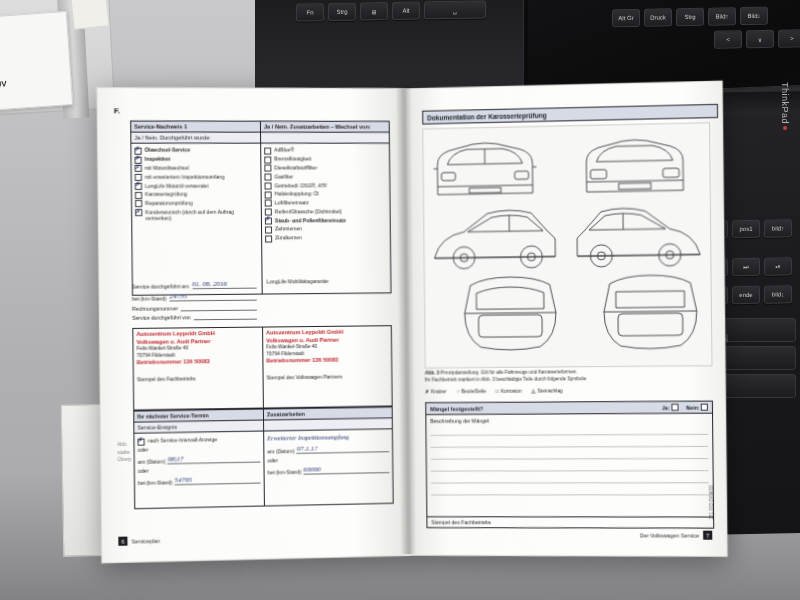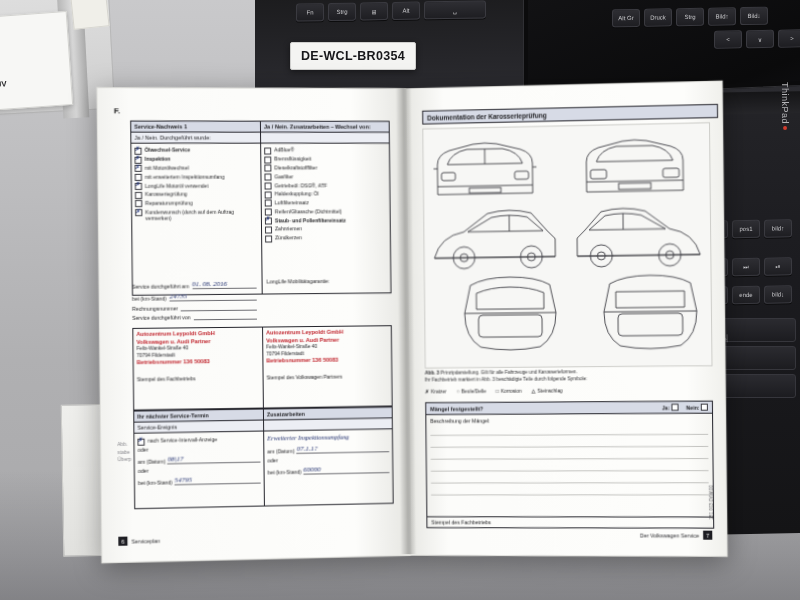--- a/index.html
+++ b/index.html
@@ -322,21 +322,20 @@
   <div class="keyblob" style="left:700px;top:346px;width:94px;height:22px;"></div>
   <div class="keyblob" style="left:700px;top:374px;width:94px;height:22px;"></div>
   <div class="trackpoint" style="left:660px;top:430px;"></div>
 
   <div class="screen-reflect">
     <div>Karosserie</div>
     <div>Dokumentation der</div>
     <div>kein-nhaaaor/gaodol.</div>
   </div>
 
-  <div class="plate">DE-WCL-BR0354</div>
 
   <div class="binder"></div>
   <div class="binder-spine"></div>
   <div class="tuv-paper">
     <div class="tuv-text">TÜV</div>
   </div>
   <div class="left-stack"></div>
   <div class="edge-strip"></div>
 
   <div class="booklet">

